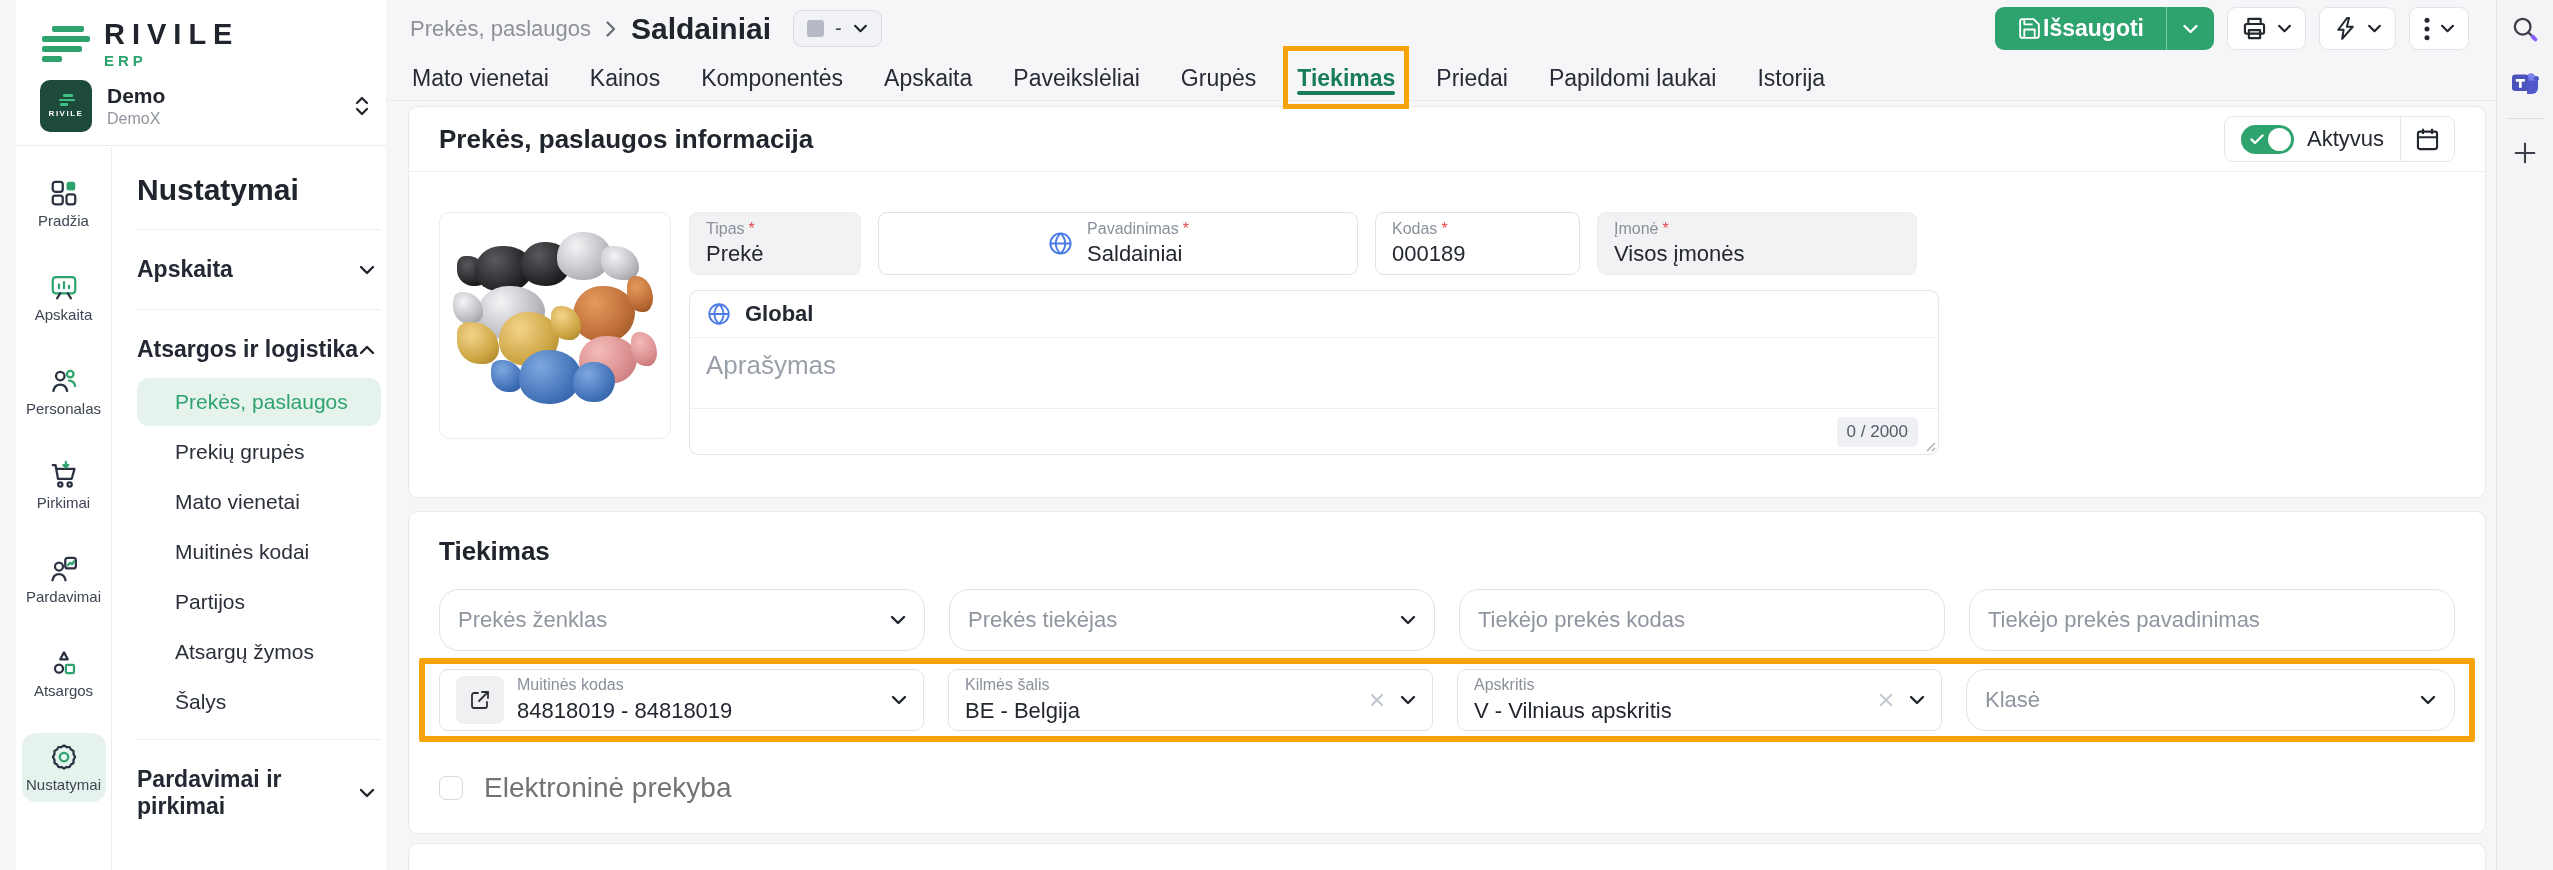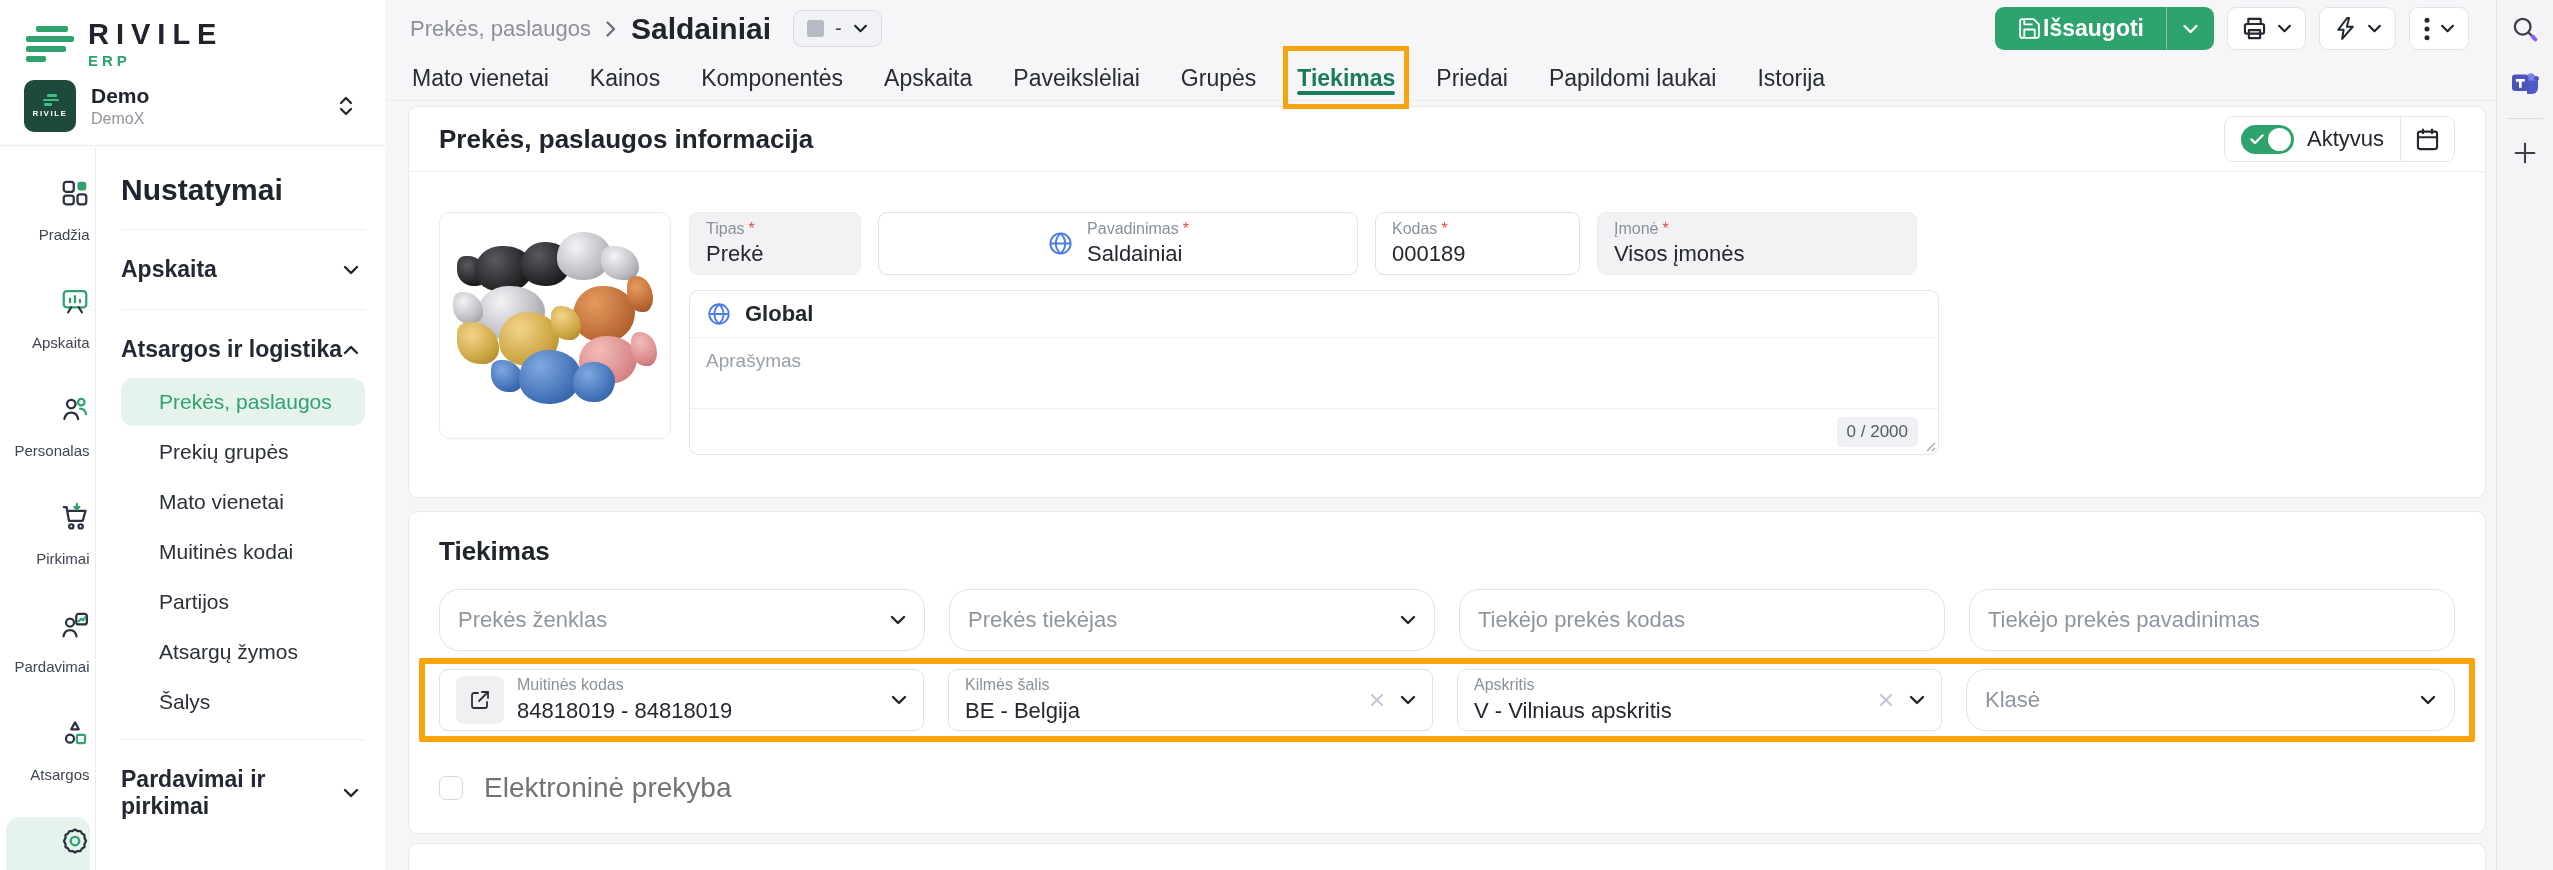--- a/index.html
+++ b/index.html
@@ -2,21 +2,21 @@
 <html style="--accent: #2EA36E; --accent-dark: #187C59; --accent-soft: #E6F3EC; --highlight: #F6A40A;"><head>
 <meta charset="utf-8">
 <style>
   * { margin:0; padding:0; box-sizing:border-box; }
   html,body { width:2553px; height:870px; }
   body { font-family:"Liberation Sans", sans-serif; color:#23272F; background:#fff; }
   .app { position:relative; width:2553px; height:870px; overflow:hidden; background:#F6F6F8; }
   svg { display:block; flex-shrink:0; }
 
   
-  .sidebar { position:absolute; left:0; top:0; width:385px; height:100%; background:#fff; }
+  .sidebar { position:absolute; left:16px; top:0; width:385px; height:100%; background:#fff; }
   .brand-area { height:146px; border-bottom:1px solid #ECECEF; padding:16px 24px 0 24px; }
   .logo-row { display:flex; align-items:center; gap:14px; height:56px; cursor:pointer; }
   .logo-bars { width:50px; display:flex; flex-direction:column; gap:4px; align-items:flex-end; }
   .logo-bars span { display:block; height:6px; border-radius:2px; background:var(--accent,#2EA36E); }
   .logo-bars span:nth-child(1){ width:32px; margin-right:6px; }
   .logo-bars span:nth-child(2){ width:48px; }
   .logo-bars span:nth-child(3){ width:40px; margin-right:8px; }
   .logo-bars span:nth-child(4){ width:20px; margin-right:28px; }
   .logo-name { font-size:29px; font-weight:bold; letter-spacing:7px; color:#20242C; line-height:1; }
   .logo-sub { font-size:15px; font-weight:bold; letter-spacing:4px; color:var(--accent,#2EA36E); margin-top:3px; }
@@ -24,21 +24,21 @@
   .ws-avatar { width:52px; height:52px; border-radius:10px; background:#1E4A3B; display:flex; flex-direction:column; align-items:center; justify-content:center; gap:3px; }
   .ws-avatar .mini-bars { display:flex; flex-direction:column; gap:2px; align-items:flex-end; width:18px; }
   .ws-avatar .mini-bars i { display:block; height:2.4px; background:#3FBF84; border-radius:1px; }
   .ws-avatar .mini-bars i:nth-child(1){width:10px;margin-right:2px;} .ws-avatar .mini-bars i:nth-child(2){width:16px;} .ws-avatar .mini-bars i:nth-child(3){width:8px;margin-right:7px;}
   .ws-avatar .mini-name { font-size:8px; font-weight:bold; letter-spacing:1.5px; color:#fff; }
   .ws-name { font-size:21px; font-weight:bold; color:#20242C; }
   .ws-code { font-size:16px; color:#8F949E; margin-top:2px; }
   .ws-caret { margin-left:auto; }
 
   .rail { position:absolute; left:0; top:147px; bottom:0; width:96px; border-right:1px solid #ECECEF; background:#fff; display:flex; flex-direction:column; align-items:center; padding-top:22px; gap:25px; }
-  .rail-item { width:84px; display:flex; flex-direction:column; align-items:flex-end; gap:18px; padding:9px 0; border-radius:14px; cursor:pointer; }
+  .rail-item { width:84px; display:flex; flex-direction:column; align-items:center; gap:4px; padding:9px 0; border-radius:14px; cursor:pointer; }
   .rail-item .lbl { font-size:15px; color:#3E4553; }
   .rail-item.active { background:var(--accent-soft,#E6F3EC); }
 
   .subnav { position:absolute; left:97px; top:147px; right:0; bottom:0; background:#fff; padding:26px 20px 0 24px; overflow:hidden; }
   .subnav h1 { font-size:30px; font-weight:bold; color:#20242C; margin-bottom:22px; }
   .nav-group { display:flex; align-items:center; justify-content:space-between; font-size:23px; font-weight:bold; color:#232833; padding:13px 6px 13px 0; cursor:pointer; }
   .nav-div { border:none; border-top:1px solid #EFEFF2; margin:13px 0; }
   .subnav ul { list-style:none; }
   .subnav li { font-size:21px; color:#2A2F3A; padding:12px 12px 12px 38px; border-radius:12px; cursor:pointer; margin:2px 0; }
   .subnav li.active { background:var(--accent-soft,#E6F3EC); color:var(--accent,#2EA36E); }
@@ -95,21 +95,21 @@
   .field.ro { background:#F2F2F5; border:1px solid #EDEDF0; }
   .field.ed { background:#fff; border:1px solid #E1E2E7; }
   .f-label { font-size:16px; color:#8A909B; display:flex; gap:4px; line-height:1.15; }
   .f-label .req { color:#E5484D; }
   .f-value { font-size:22px; color:#23272F; margin-top:3px; white-space:nowrap; }
   .field.row-ic { flex-direction:row; align-items:center; gap:13px; }
   .w-tipas{width:172px;} .w-pav{width:480px;} .w-kodas{width:205px;} .w-imone{width:320px;}
 
   .global-box { width:1250px; border:1px solid #E4E5E9; border-radius:9px; margin-top:15px; background:#fff; }
   .gb-head { display:flex; align-items:center; gap:13px; padding:10px 16px; border-bottom:1px solid #EFEFF1; font-size:22px; font-weight:bold; color:#23272F; }
-  .gb-body { height:70px; padding:12px 16px; font-size:19px; color:#9AA0AA; cursor:text; }
+  .gb-body { height:70px; padding:12px 16px; font-size:26px; color:#9AA0AA; cursor:text; }
   .gb-foot { border-top:1px solid #EFEFF1; height:46px; display:flex; align-items:center; justify-content:flex-end; padding:0 8px 0 16px; position:relative; }
   .counter { background:#EEF0F4; border-radius:5px; padding:5px 10px; font-size:17px; color:#555B66; margin-right:12px; }
   .resize-h { position:absolute; right:1px; bottom:1px; cursor:nwse-resize; }
 
   .card2 { height:323px; padding:0 30px; }
   .card2 h2 { padding-top:24px; }
   .row1 { margin-top:22px; gap:24px; }
   .pfield { flex:1; height:62px; border:1px solid #E1E2E7; border-radius:20px; background:#fff; display:flex; align-items:center; padding:0 18px; font-size:22px; color:#8F959F; cursor:pointer; }
   .pfield .tail { margin-left:auto; display:flex; align-items:center; gap:14px; }
   .orange-box { margin:7px -20px 0; border:6px solid var(--highlight,#F6A40A); border-radius:2px; padding:5px 14px; }

